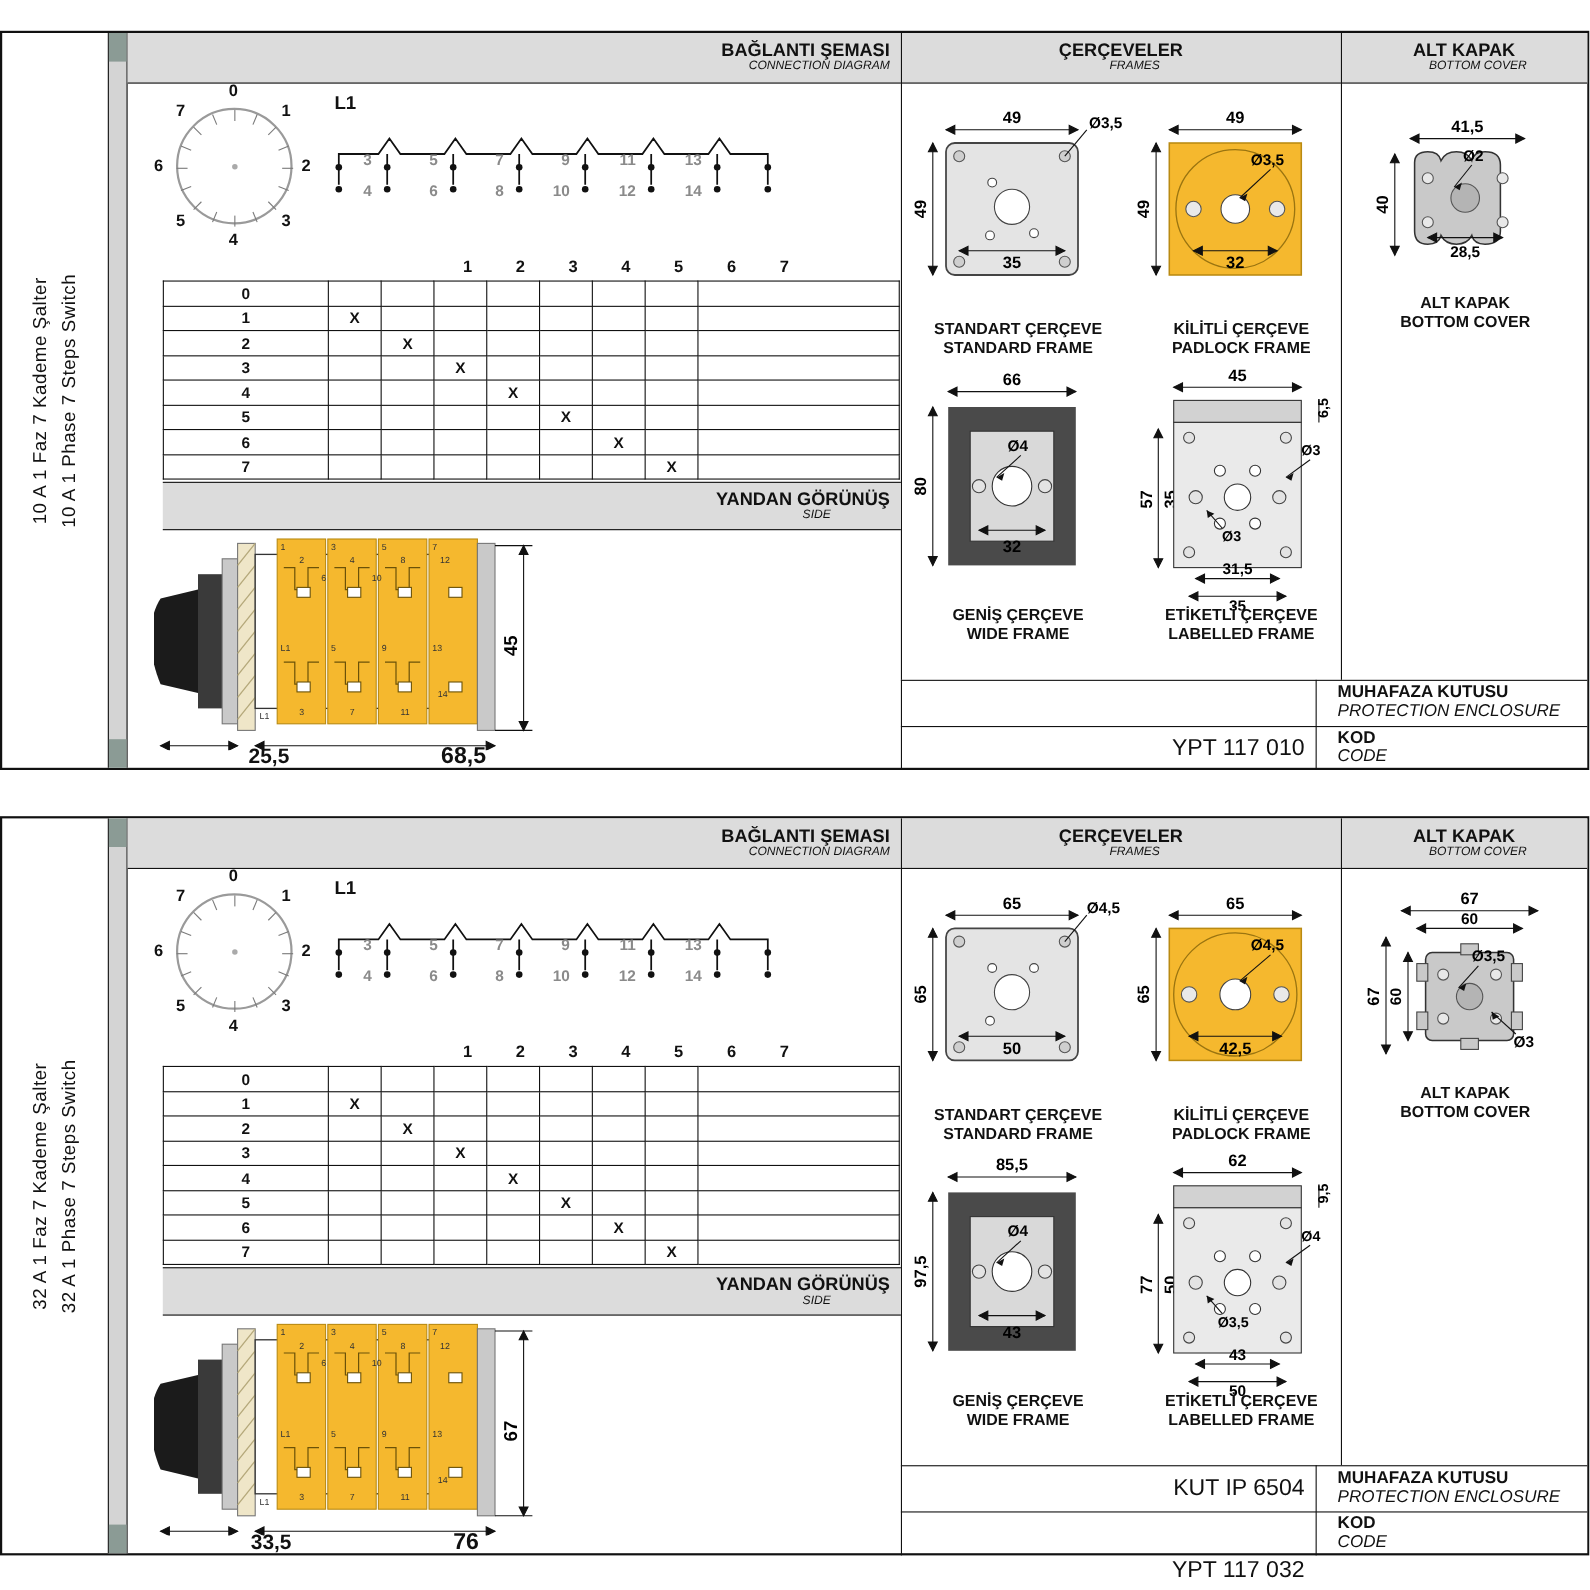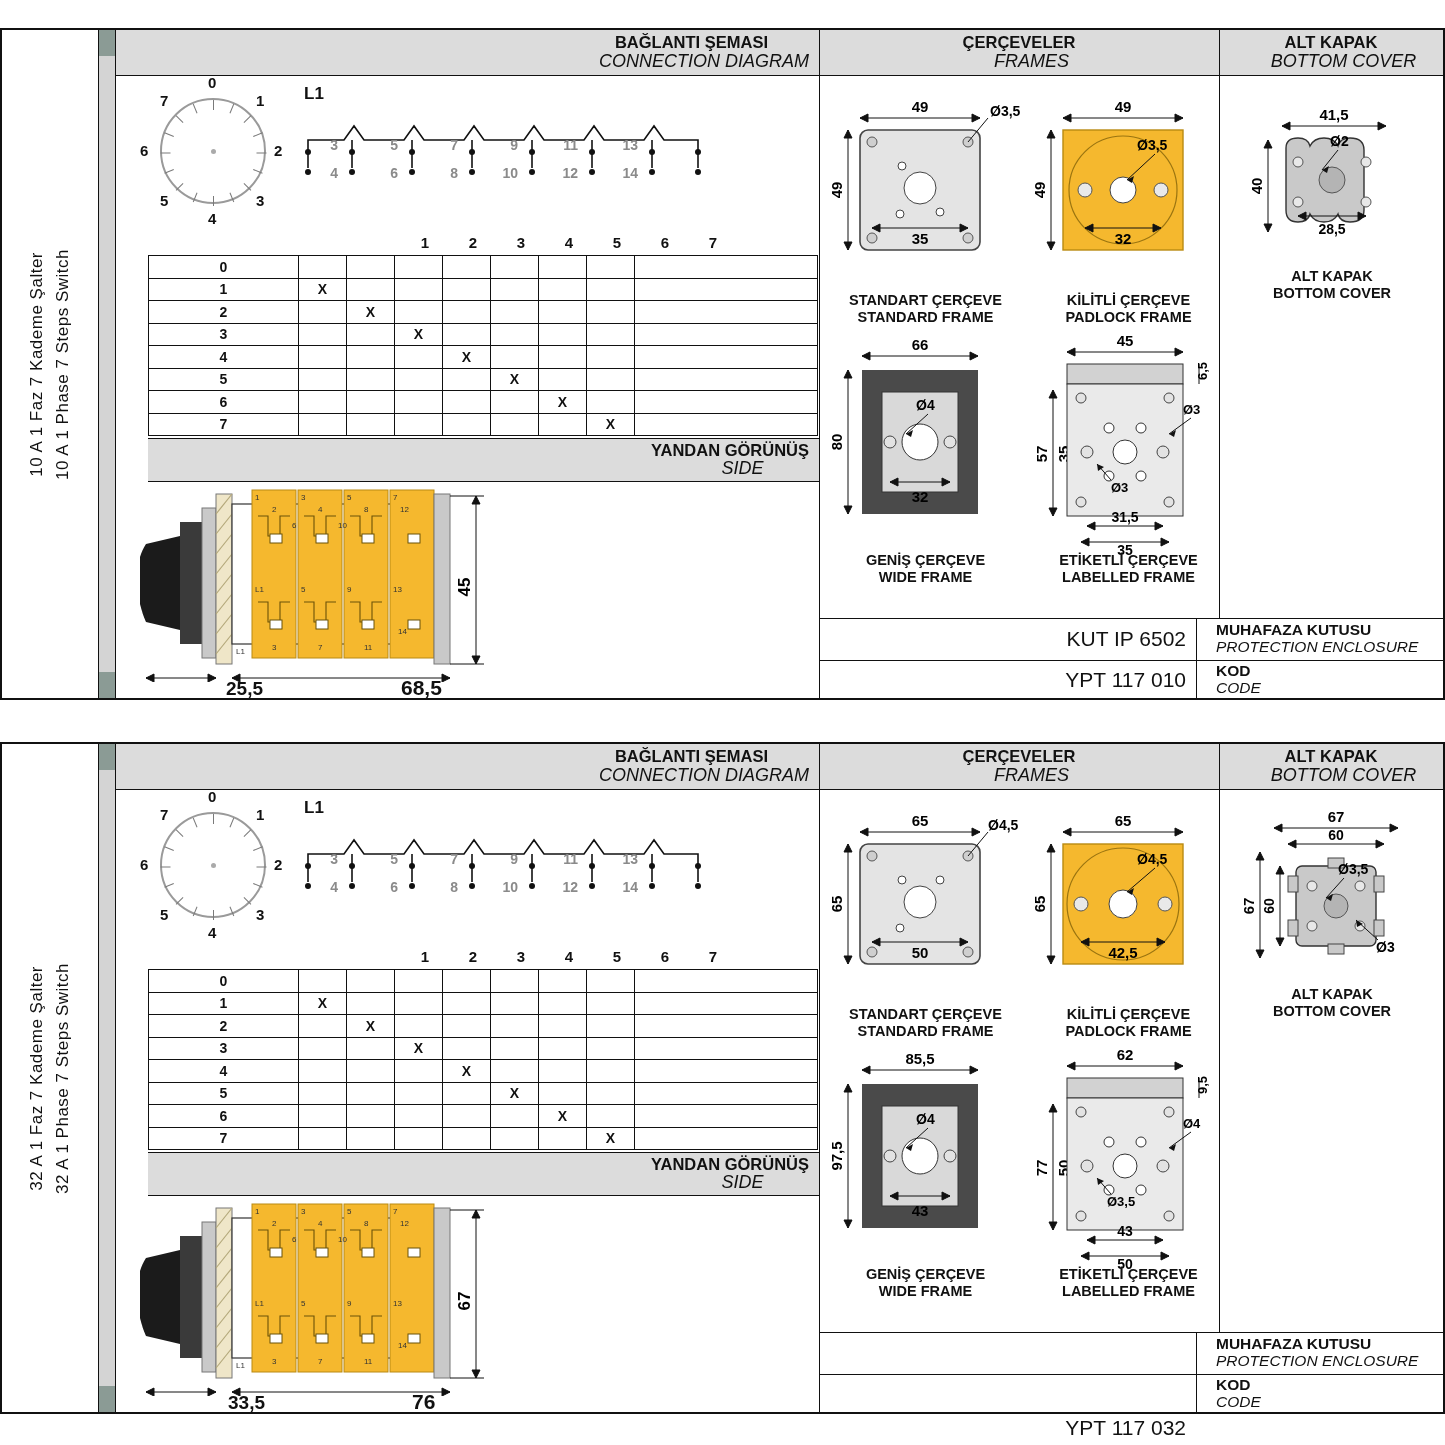--- a/index.html
+++ b/index.html
@@ -50,21 +50,21 @@
   .content { position:absolute; left:114px; top:0; right:0; bottom:0; }
 
   
   .hdrbar {
     position:absolute; background:#dcdcdc; border-bottom:1px solid #111;
     display:flex; align-items:center; justify-content:flex-end;
     padding-right:10px;
   }
   .hdr2 { line-height:1.05; text-align:center; }
   .hdr2 b { display:block; font-size:16.5px; font-weight:bold; }
-  .hdr2 i { display:block; font-size:18px; font-style:italic;margin-left:25px; }
+  .hdr2 i { display:block; font-size:11px; font-style:italic;margin-left:25px; }
   .hdr2.ctr { text-align:center; }
 
   
   .vsep { position:absolute; width:0; border-left:1px solid #111; }
   .hsep { position:absolute; height:0; border-top:1px solid #111; }
 
   
   .cd { position:absolute; left:0; top:0; width:703px; }
 
   .dial { position:absolute; }
@@ -633,21 +633,20 @@
         <div class="fcap" style="top:176px;">
           <span>ALT KAPAK</span><br>
           <span>BOTTOM COVER</span>
         </div>
       </div>
 
       <div class="hsep" style="left:703px;top:630px;width:624px;"></div>
       <div class="vsep" style="left:703px;top:588px;height:82px;"></div>
       <div class="vsep" style="left:1080px;top:588px;height:82px;"></div>
 
-      <div class="footcell footcode" style="left:703px;top:588px;width:377px;height:42px;">KUT IP 6502</div>
       <div class="footcell foottxt" style="left:1080px;top:588px;width:247px;height:42px;display:block;padding-top:4px;">
         <b>MUHAFAZA KUTUSU</b>
         <i>PROTECTION ENCLOSURE</i>
       </div>
       <div class="footcell footcode" style="left:703px;top:630px;width:377px;height:40px;">YPT 117 010</div>
       <div class="footcell foottxt" style="left:1080px;top:630px;width:247px;height:40px;display:block;padding-top:3px;">
         <b>KOD</b>
         <i>CODE</i>
       </div>
 
@@ -1175,20 +1174,21 @@
         <div class="fcap" style="top:186px;">
           <span>ALT KAPAK</span><br>
           <span>BOTTOM COVER</span>
         </div>
       </div>
 
       <div class="hsep" style="left:703px;top:630px;width:624px;"></div>
       <div class="vsep" style="left:703px;top:588px;height:82px;"></div>
       <div class="vsep" style="left:1080px;top:588px;height:82px;"></div>
 
+      <div class="footcell footcode" style="left:703px;top:588px;width:377px;height:42px;">KUT IP 6504</div>
       <div class="footcell foottxt" style="left:1080px;top:588px;width:247px;height:42px;display:block;padding-top:4px;">
         <b>MUHAFAZA KUTUSU</b>
         <i>PROTECTION ENCLOSURE</i>
       </div>
       <div class="footcell footcode" style="left:703px;top:664px;width:377px;height:40px;">YPT 117 032</div>
       <div class="footcell foottxt" style="left:1080px;top:630px;width:247px;height:40px;display:block;padding-top:3px;">
         <b>KOD</b>
         <i>CODE</i>
       </div>
 

